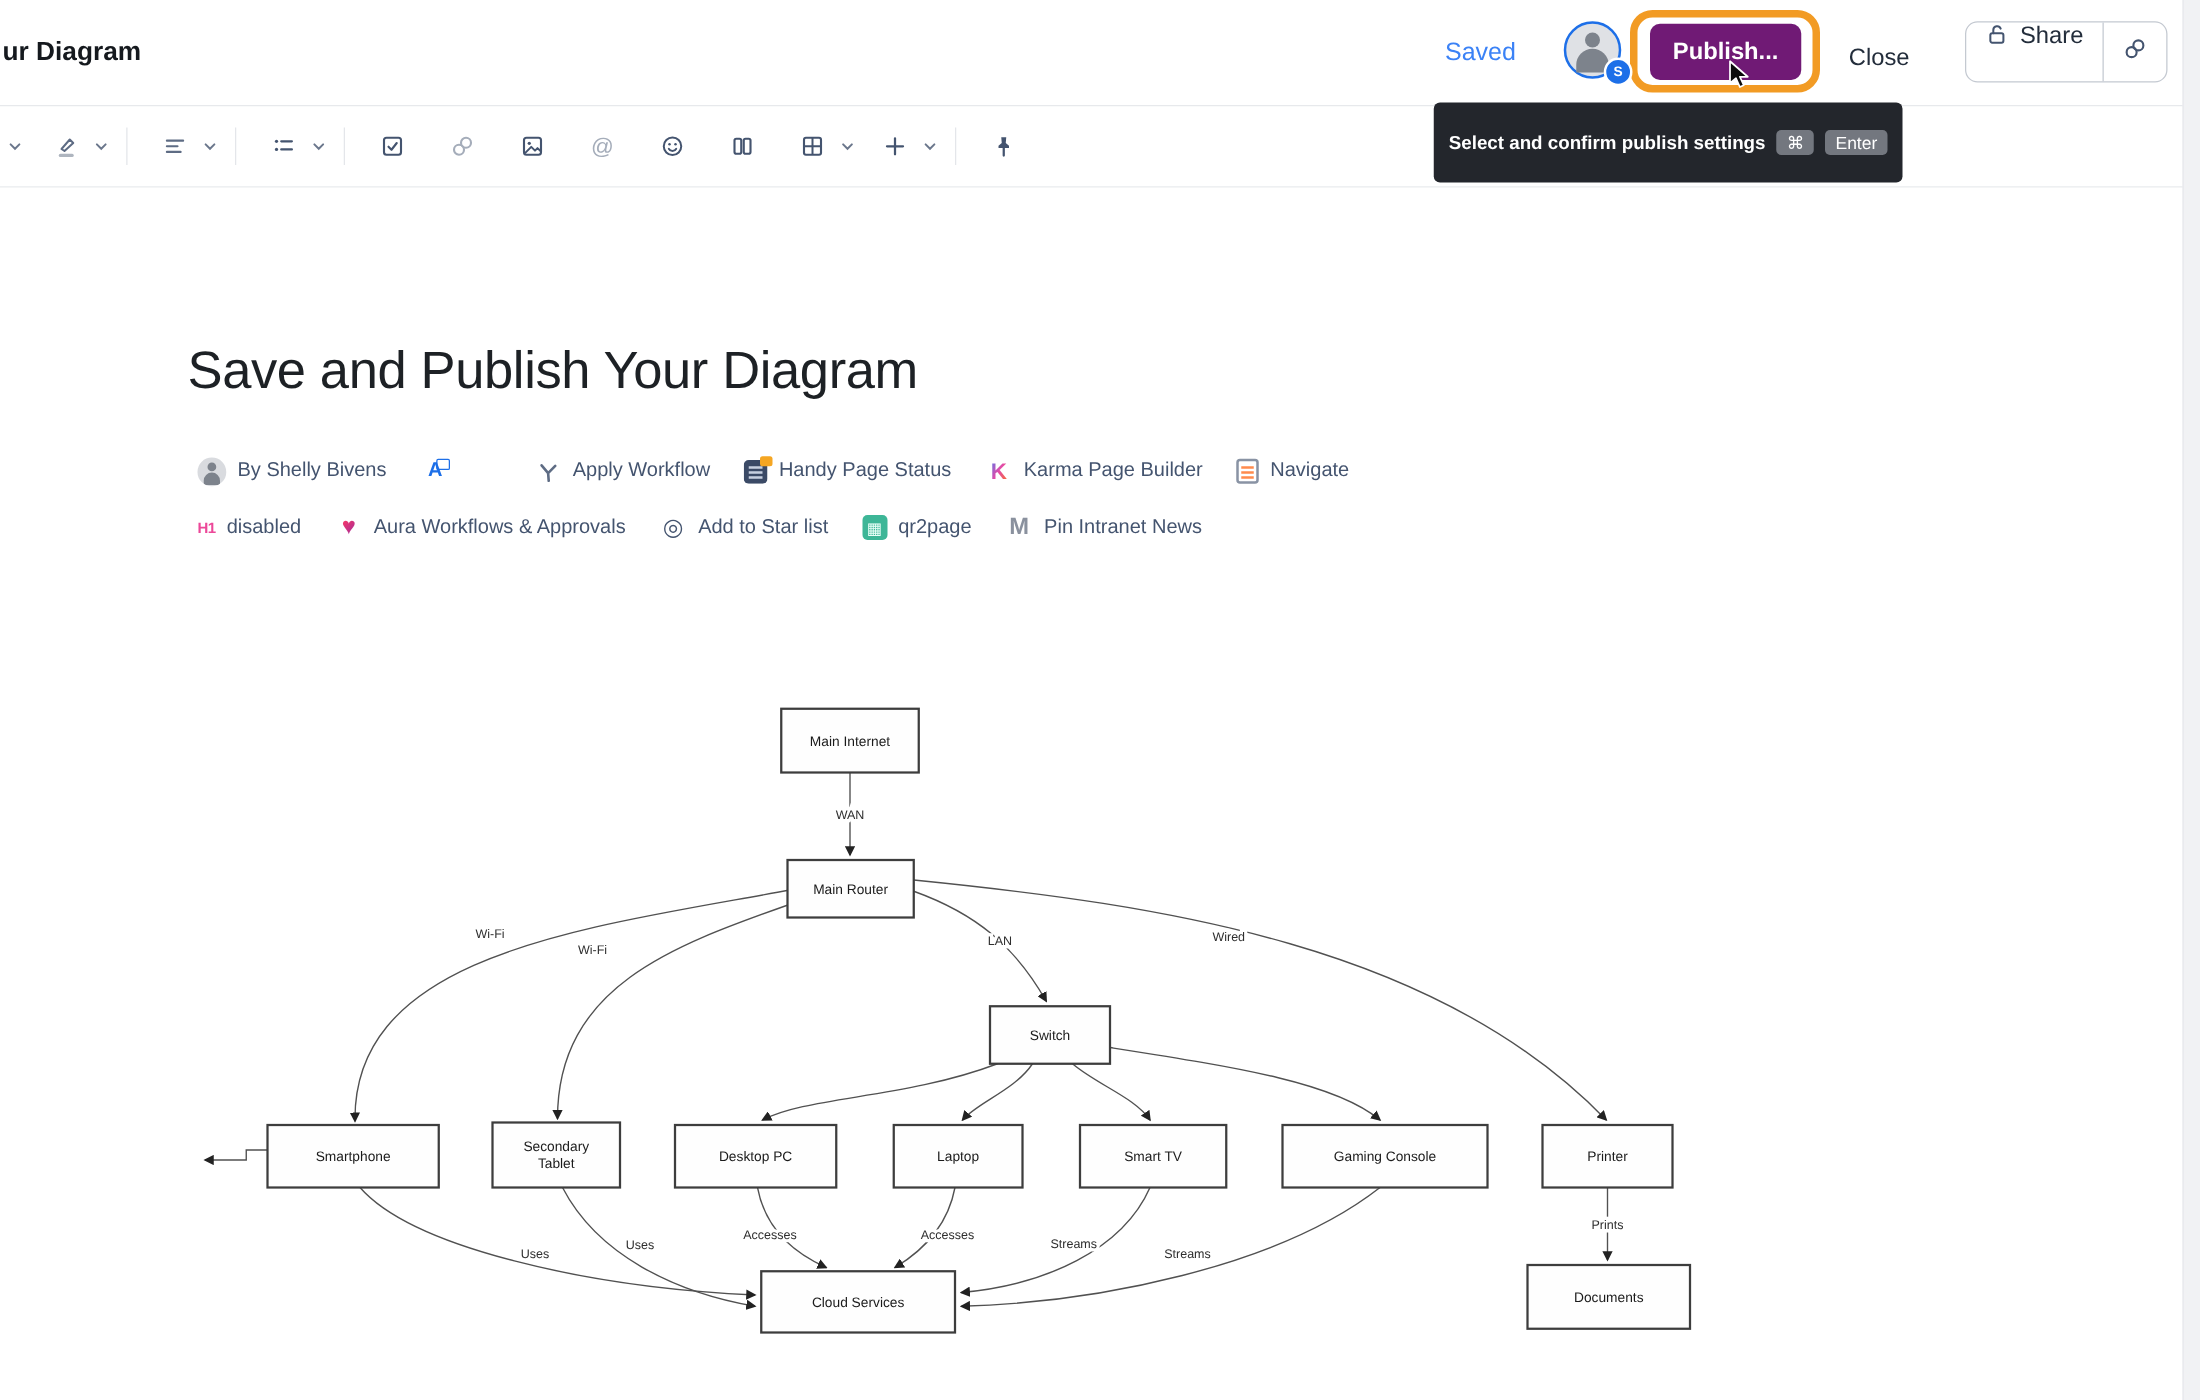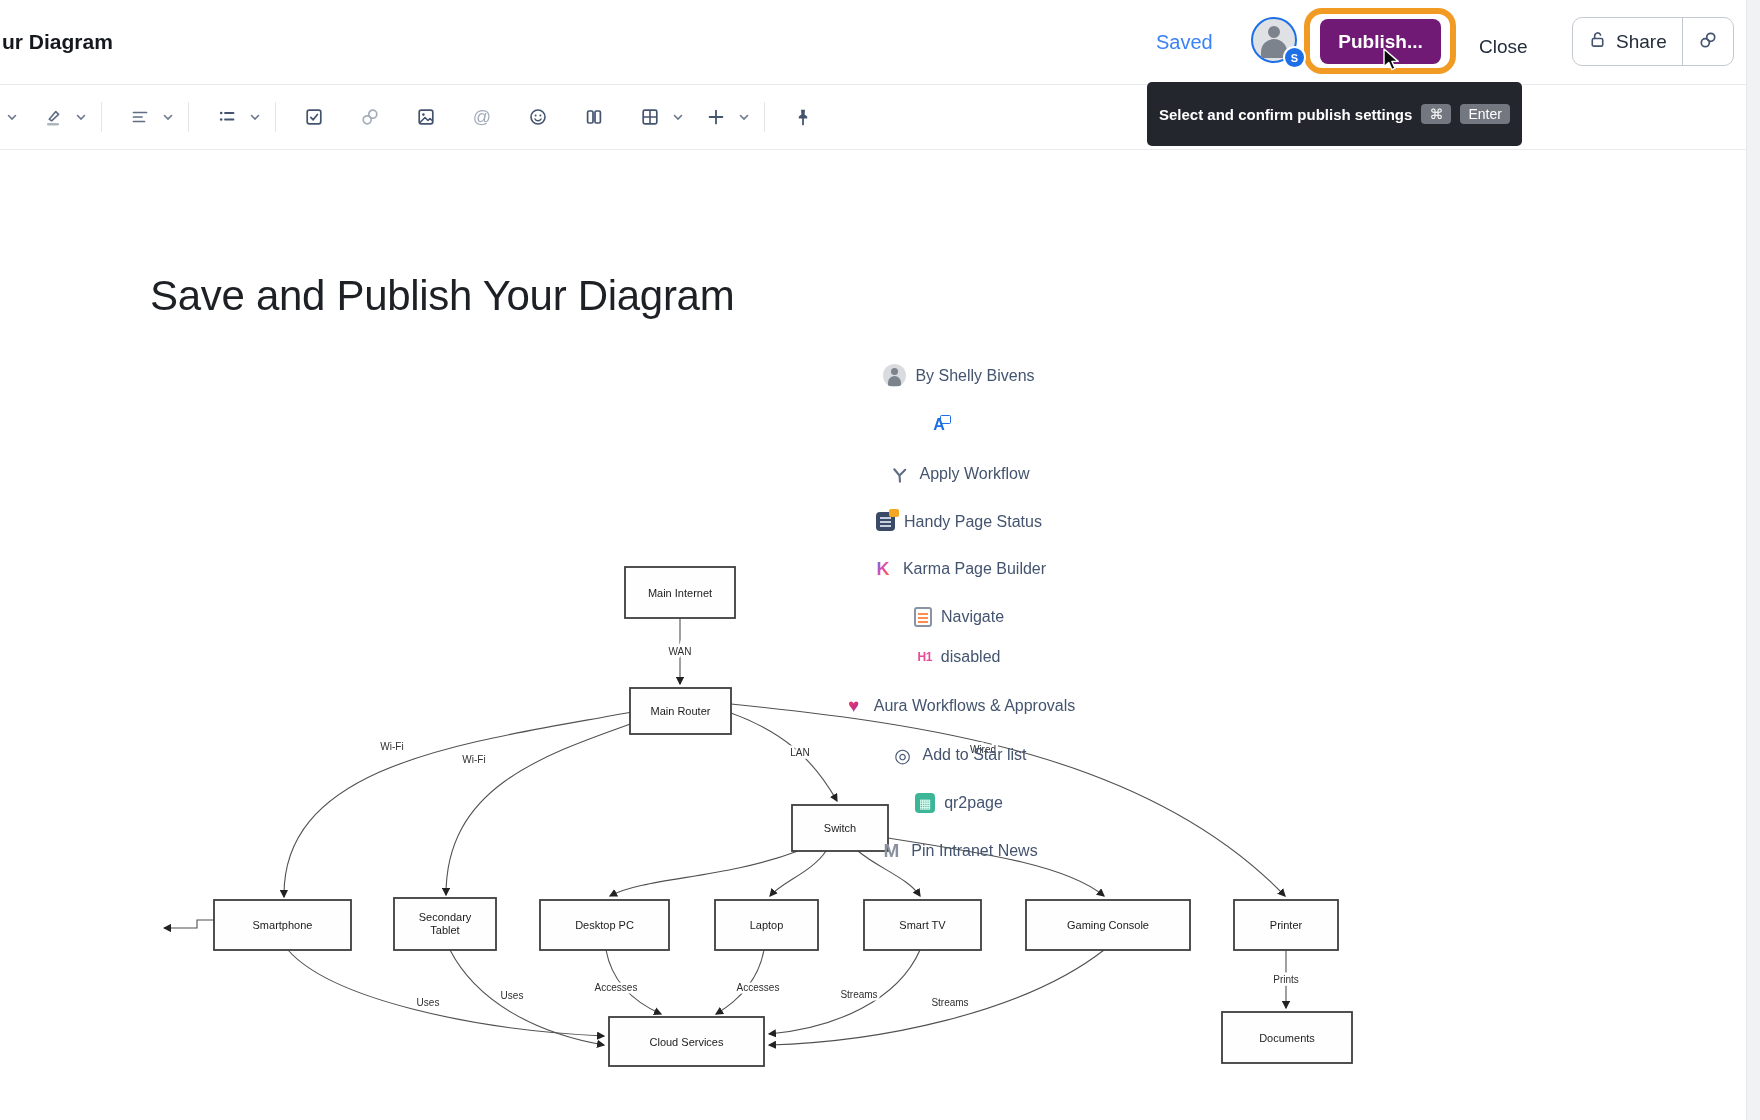--- a/index.html
+++ b/index.html
@@ -21,40 +21,40 @@
   .pub-ring{position:absolute;left:1304px;top:8px;width:152px;height:66px;border:6px solid #F29B24;
             border-radius:18px;box-sizing:border-box;z-index:11;pointer-events:none;}
   .publish-btn{position:absolute;left:1320px;top:19px;width:121px;height:45px;border:none;border-radius:8px;
                background:#701a75;color:#fff;font-size:19px;font-weight:700;cursor:pointer;z-index:11;
                font-family:inherit;display:flex;align-items:center;justify-content:center;}
   .cursor-glyph{position:absolute;left:1383px;top:48px;z-index:40;pointer-events:none;}
   .close-btn{position:absolute;left:1479px;top:5px;height:84px;display:flex;align-items:center;
              font-size:19px;font-weight:500;color:#232d3b;cursor:pointer;}
   .share-group{position:absolute;left:1572px;top:17px;height:49px;border:1.5px solid #c4c9d1;border-radius:10px;
                display:flex;align-items:stretch;box-sizing:border-box;background:#fff;}
-  .share-seg{display:flex;align-items:center;gap:9px;padding:0 15px;font-size:19px;font-weight:500;color:#232d3b;cursor:pointer;}
+  .share-seg{display:flex;gap:9px;padding:0 15px;font-size:19px;font-weight:500;color:#232d3b;cursor:pointer;}
   .share-sep{width:1px;background:#c4c9d1;}
   .link-seg{display:flex;align-items:center;justify-content:center;width:50px;cursor:pointer;}
   
   .tooltip{position:absolute;left:1147px;top:82px;height:40px;display:flex;align-items:center;gap:9px;
            background:#23262c;border-radius:5px;padding:12px 12px;z-index:30;}
   .tooltip-text{color:#fff;font-size:15px;font-weight:600;white-space:nowrap;}
   .kbd{background:#73777f;color:#fff;border-radius:4px;font-size:14px;padding:3px 8px;line-height:1;}
   
   .toolbar{position:relative;height:64px;display:flex;align-items:center;background:#fff;
            border-bottom:1px solid #e9ebee;z-index:5;}
   .tbtn{display:flex;align-items:center;justify-content:center;height:40px;min-width:34px;
         margin:0 11px;border-radius:4px;cursor:pointer;}
   .tbtn.chev{min-width:16px;margin:0 2px 0 -8px;}
   .tb-div{width:1px;height:30px;background:#e4e6ea;margin:0 10px;}
   .at-glyph{font-size:18px;color:#a5adba;font-weight:500;}
   
   .content{position:relative;padding:122px 0 0 150px;z-index:2;}
   h1.page-title{margin:0 0 44px 0;font-size:42px;font-weight:400;color:#1d2125;letter-spacing:-0.3px;cursor:text;}
-  .macro-row{display:flex;align-items:center;gap:27px;margin:0 0 19px 8px;min-height:26px;flex-direction:column;}
+  .macro-row{display:flex;align-items:center;gap:27px;margin:0 0 19px 8px;min-height:26px;}
   .macro-item{display:inline-flex;align-items:center;gap:9px;cursor:pointer;}
   .mlabel{font-size:16px;font-weight:500;color:#44546f;white-space:nowrap;}
   .mi{display:inline-flex;align-items:center;justify-content:center;width:22px;height:22px;box-sizing:border-box;}
   .i-author-avatar{border-radius:50%;background:#d9dbdf;position:relative;overflow:hidden;width:23px;height:23px;}
   .i-author-avatar::before{content:"";position:absolute;top:4px;left:8px;width:7px;height:7px;border-radius:50%;background:#7d838c;}
   .i-author-avatar::after{content:"";position:absolute;top:12px;left:5px;width:13px;height:10px;border-radius:7px 7px 0 0;background:#7d838c;}
   .i-translate{color:#1d6fe8;font-weight:700;font-size:16px;position:relative;width:24px;margin-right:40px;}
   .i-translate::after{content:"";position:absolute;top:1px;right:0;width:9px;height:7px;border:1.7px solid #1d6fe8;border-radius:1.5px;}
   .i-handy{background:#3b4a66;border-radius:4px;width:19px;height:19px;position:relative;
            background-image:linear-gradient(#c7d0e0,#c7d0e0),linear-gradient(#c7d0e0,#c7d0e0),linear-gradient(#c7d0e0,#c7d0e0);

